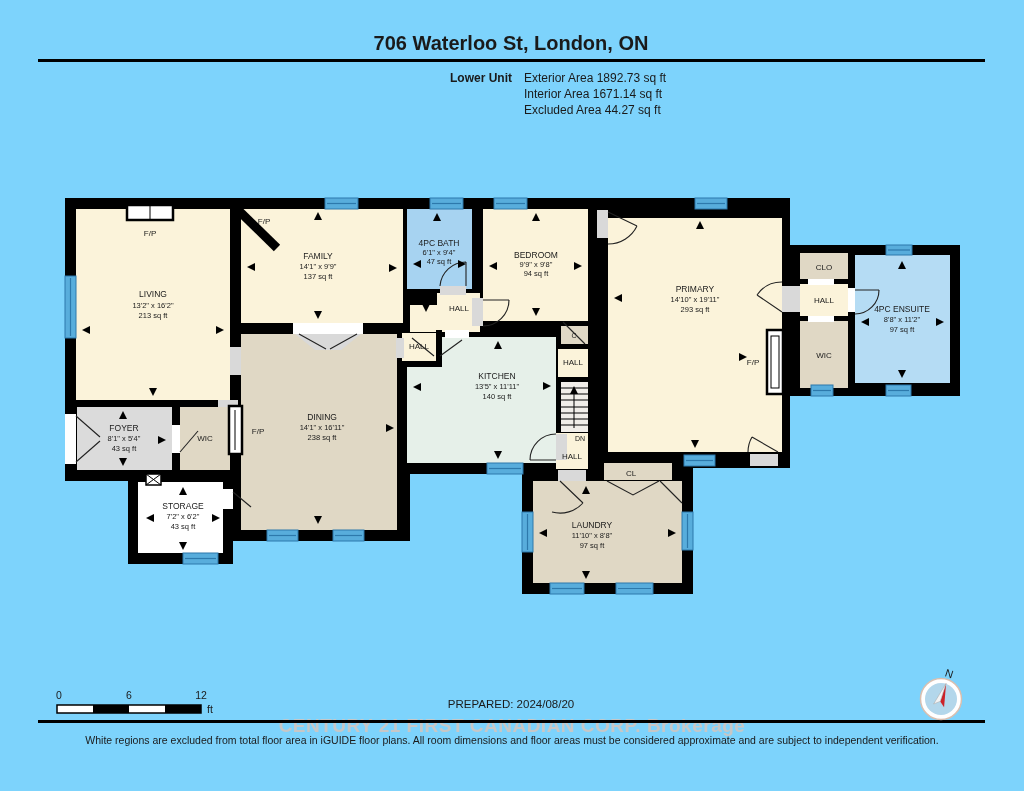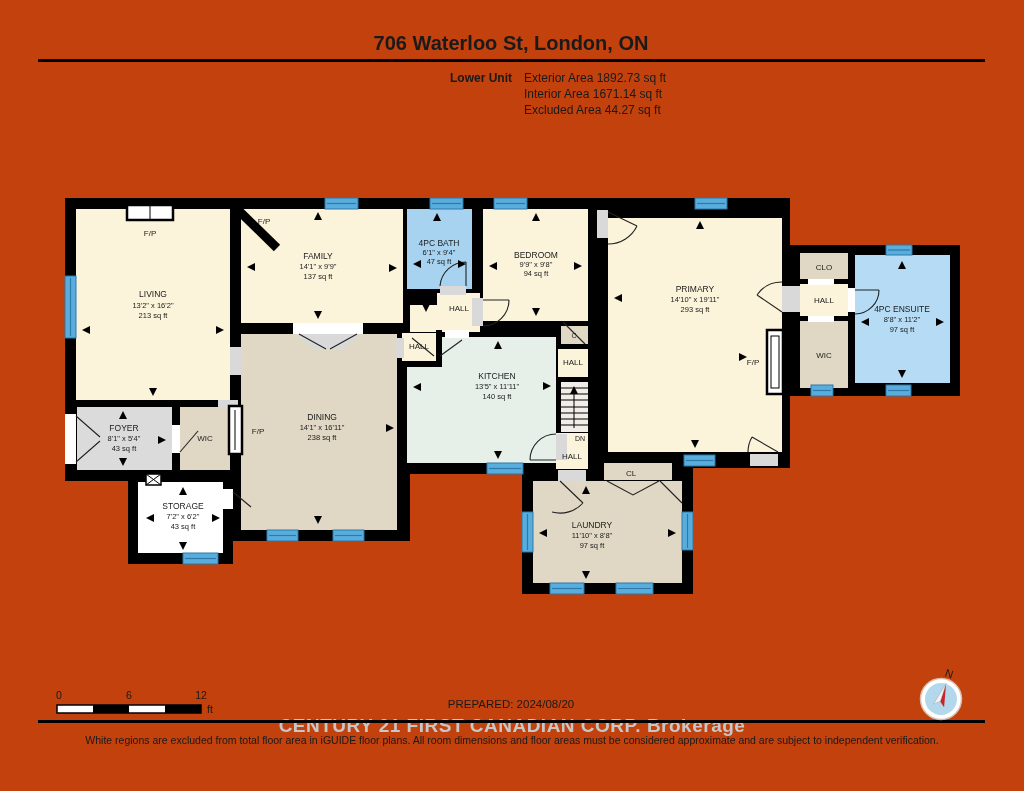--- a/index.html
+++ b/index.html
@@ -1,16 +1,16 @@
 <!DOCTYPE html>
 <html><head>
 <meta charset="utf-8">
 <style>
   html,body{margin:0;padding:0;background:#ffffff;}
-  .page{position:relative;width:1024px;height:791px;background:#c2410c;overflow:hidden;}
+  .page{position:relative;width:1024px;height:791px;background:#7dd3fc;overflow:hidden;}
   svg{position:absolute;left:0;top:0;}
   .t{font-family:"Liberation Sans",sans-serif;fill:#1a1a1a;}
   .title{font-size:20px;font-weight:bold;text-anchor:middle;}
   .hlab{font-size:12px;font-weight:bold;text-anchor:end;}
   .hval{font-size:12px;text-anchor:start;}
   .rname{font-size:8.5px;text-anchor:middle;}
   .rdim{font-size:7.5px;text-anchor:middle;}
   .small{font-size:8px;text-anchor:middle;}
   .tiny{font-size:7px;text-anchor:middle;}
   .wall{fill:#000000;}

